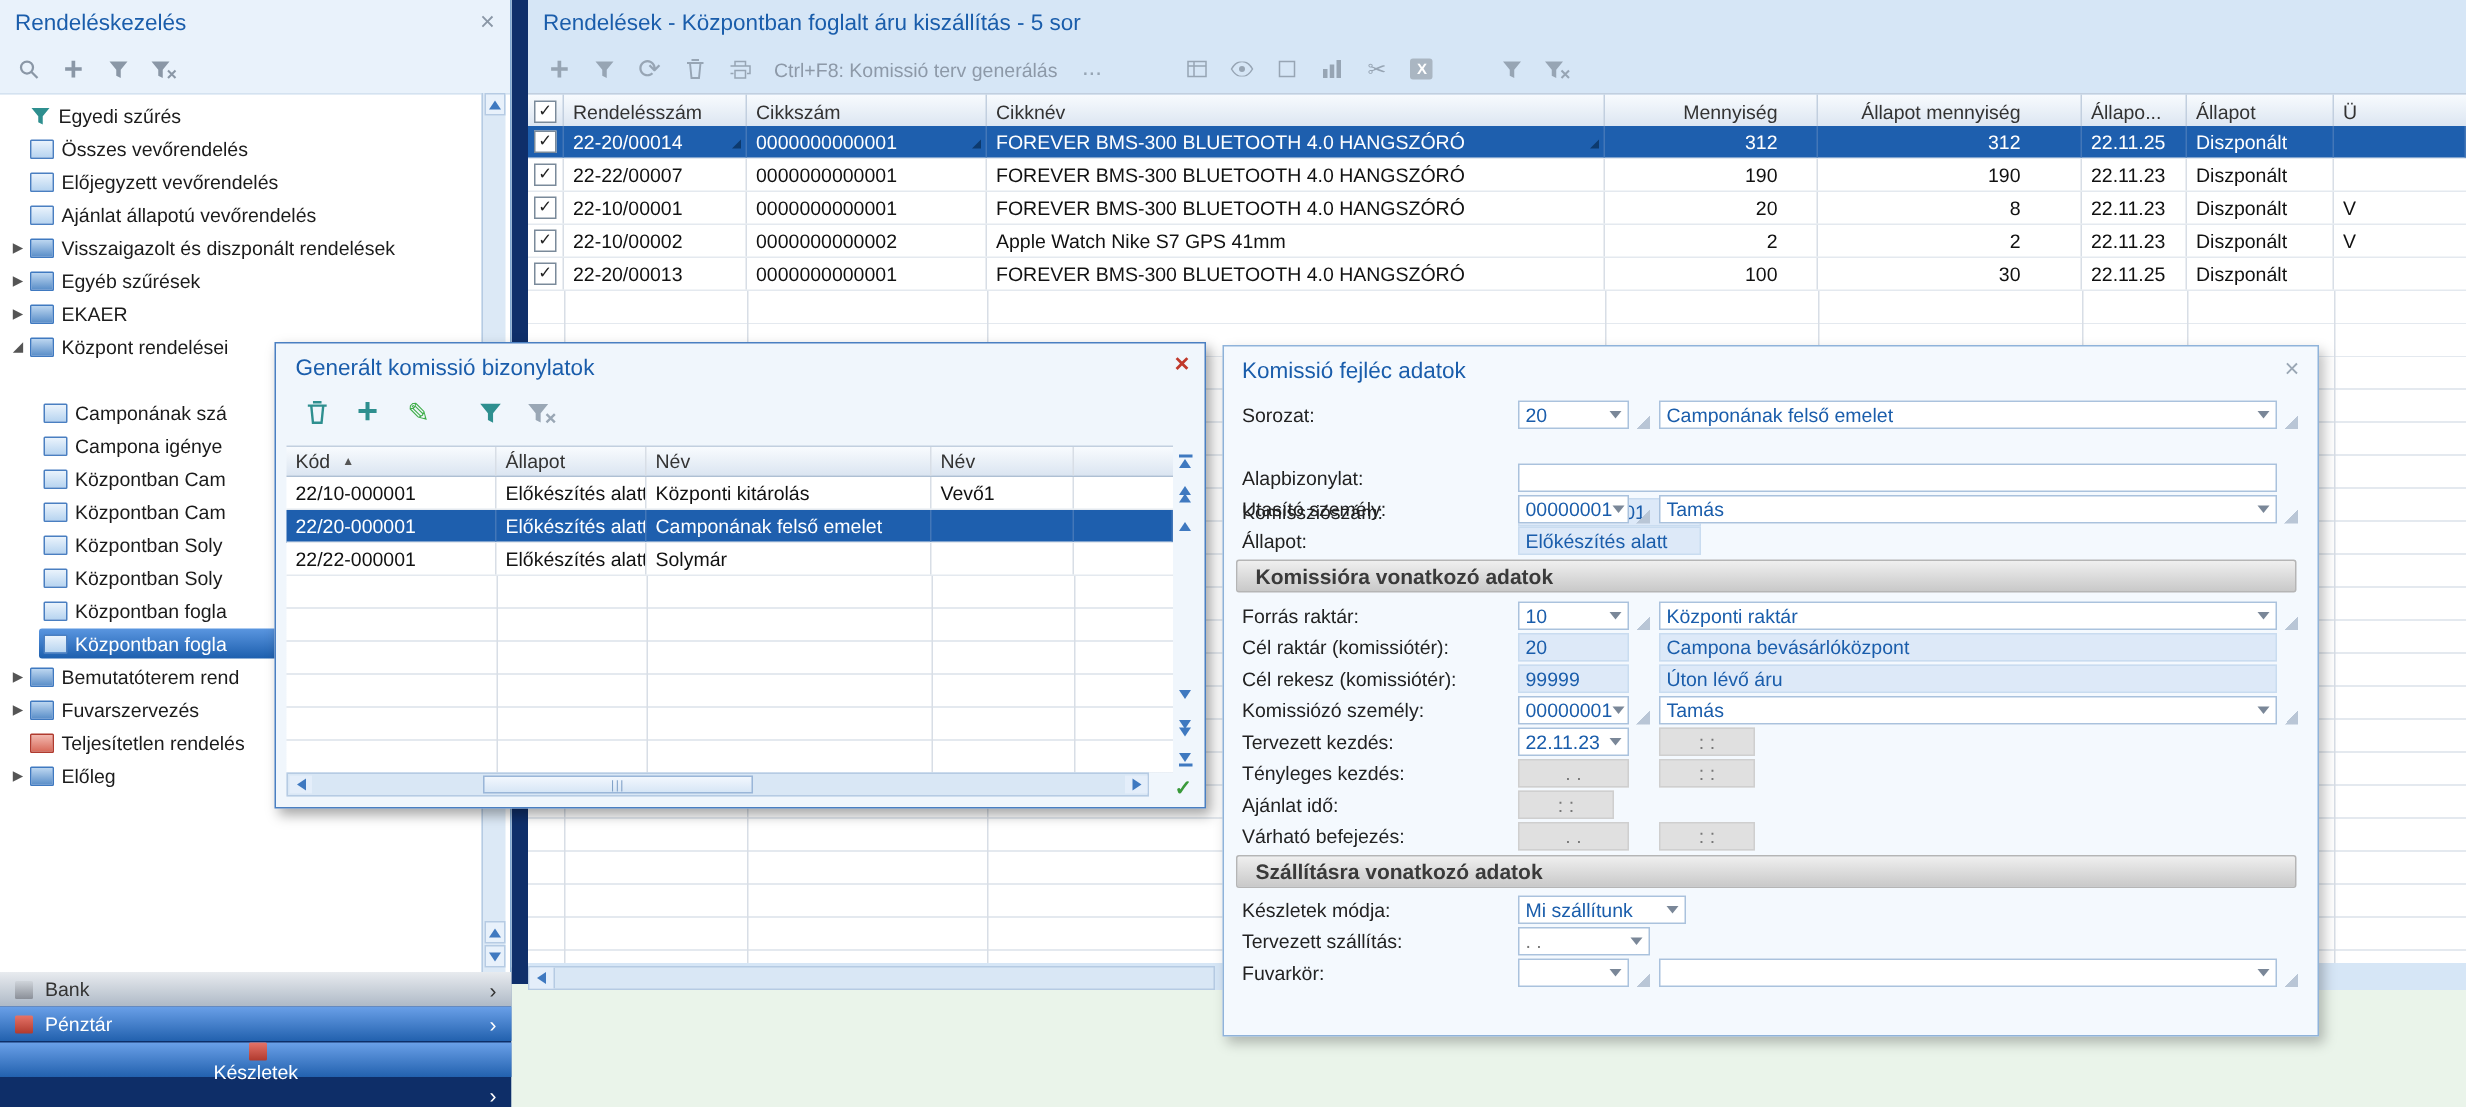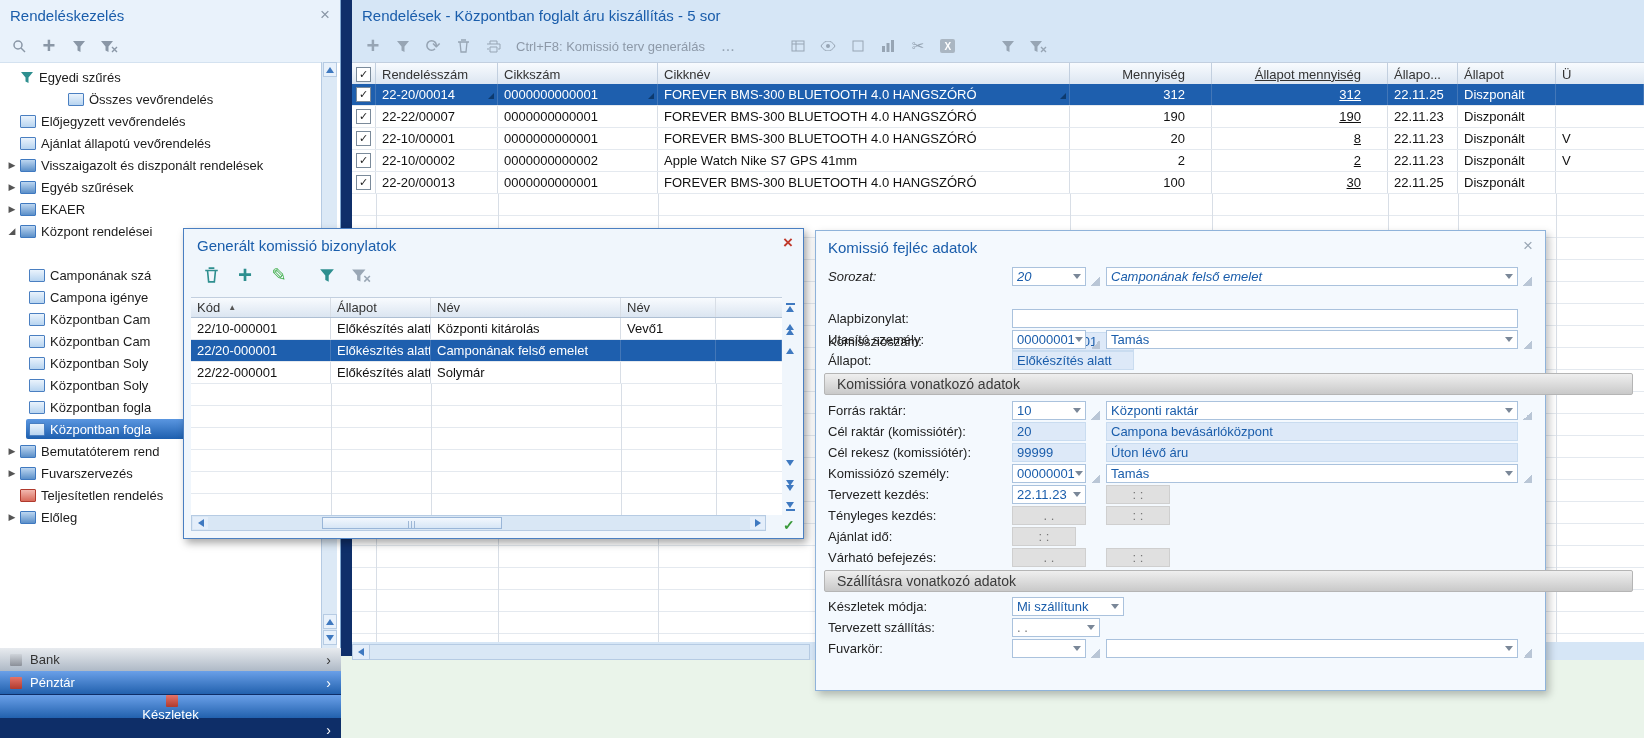--- a/index.html
+++ b/index.html
@@ -27,21 +27,21 @@
   .hint{color:#8d99a8;font-size:13px;margin:0 8px;white-space:nowrap;}
   .thead{left:0;top:62px;width:1292px;height:22px;display:flex;
     background:linear-gradient(#f8fbfe,#dbe5f1);border-top:1px solid #c2cfdf;border-bottom:1px solid #aebfd3;
     font-size:13px;color:#333;}
   .hcell{display:flex;align-items:center;padding-left:6px;border-right:1px solid #c2cfdf;box-sizing:border-box;overflow:hidden;white-space:nowrap;}
   .trow{display:flex;width:1292px;height:22px;background:#fff;border-bottom:1px solid #e4e9ef;font-size:13px;color:#111;box-sizing:border-box;}
   .cell{display:flex;align-items:center;padding-left:6px;border-right:1px solid #d8dee6;box-sizing:border-box;overflow:hidden;white-space:nowrap;position:relative;}
   .c-cb{width:24px;justify-content:center;padding-left:0;}
   .c-ord{width:122px;} .c-item{width:160px;} .c-name{width:412px;}
   .c-qty{width:142px;justify-content:flex-end;padding-right:26px;}
-  .c-sqty{width:176px;justify-content:flex-end;padding-right:26px;text-decoration:underline;}
+  .c-sqty{width:176px;justify-content:flex-end;padding-right:40px;}
   .c-date{width:70px;} .c-status{width:98px;} .c-partner{width:88px;border-right:none;}
   .row-sel{background:#1e5fae;color:#fff;}
   .row-sel .cell{border-right:1px solid #4377b8;}
   .cb{width:13px;height:13px;background:#fff;border:1px solid #7a8a9a;font-size:11px;line-height:12px;text-align:center;color:#222;display:inline-block;}
   .selmark{position:absolute;right:3px;top:9px;width:0;height:0;border-left:6px solid transparent;border-bottom:6px solid #0d3a6e;}
   .egrid{left:0;top:194px;width:1292px;height:448px;background:repeating-linear-gradient(to bottom,#ffffff 0 21px,#e4e9ef 21px 22px);}
   .vline{top:194px;width:1px;height:448px;background:#d8dee6;}
   .hscroll{left:0;top:644px;width:458px;height:16px;background:#d9e7f5;border:1px solid #b6cbe3;box-sizing:border-box;display:flex;align-items:center;}
   .hs-btn{width:16px;height:14px;display:flex;align-items:center;justify-content:center;background:#e4eefa;border-right:1px solid #b6cbe3;}
   
@@ -96,21 +96,21 @@
   .fp-title{left:12px;top:8px;}
   .fp-close{position:absolute;right:12px;top:6px;color:#9aa7b5;font-size:17px;line-height:17px;}
   .frow{position:absolute;left:12px;width:707px;height:20px;font-size:13px;}
   .flabel{position:absolute;left:0;top:2px;color:#222;white-space:nowrap;}
   .fld{position:absolute;top:0;height:19px;box-sizing:border-box;display:flex;align-items:center;padding:0 4px;font-size:13px;color:#1a5dab;overflow:hidden;white-space:nowrap;}
   .combo{background:#fff;border:1px solid #aac2dd;}
   .ar{margin-left:auto;flex:none;width:0;height:0;border-left:4px solid transparent;border-right:4px solid transparent;border-top:5px solid #7a8798;}
   .grip{position:absolute;top:9px;width:10px;height:10px;background:linear-gradient(135deg,transparent 55%,#b9c6d6 55%);}
   .ro{background:#dde9f8;border:1px solid #c9dcf0;}
   .gfield{background:#e0e0e0;border:1px solid #cfcfcf;color:#777;justify-content:center;}
-  .secbar{position:absolute;left:8px;width:809px;height:22px;background:linear-gradient(#efefef,#c9c9c9);border:1px solid #b5b5b5;box-sizing:border-box;color:#3a3a3a;font-weight:normal;font-size:14px;display:flex;align-items:center;padding-left:12px;border-radius:2px;}
+  .secbar{position:absolute;left:8px;width:707px;height:22px;background:linear-gradient(#efefef,#c9c9c9);border:1px solid #b5b5b5;box-sizing:border-box;color:#3a3a3a;font-weight:bold;font-size:14px;display:flex;align-items:center;padding-left:12px;border-radius:2px;}
   .teal{color:#2e8f8f;} .green{color:#3fae49;} .grayic{color:#9aa7b5;}
   .excel{width:15px;height:14px;background:#aab6c2;color:#fff;font-size:10px;font-weight:bold;display:flex;align-items:center;justify-content:center;border-radius:2px;}
 </style>
 </head>
 <body>
 
 <div class="stage">
 
   <div class="abs navy-strip"></div>
   <div class="abs navy-bottom"></div>
@@ -306,21 +306,21 @@
         </span>
     </div>
 
     <div class="titem" style="top:66px;">
         <span class="tsp"></span>
         <span class="ico funnel"><svg width="14" height="13" viewBox="0 0 14 13">
             <path d="M1 1h12L8.5 6.5V12l-3-1.5V6.5z" fill="currentColor"></path>
           </svg></span>
         <span>Egyedi szűrés</span>
       </div>
-    <div class="titem" style="top:88px;margin-left:48px;">
+    <div class="titem" style="top:88px;">
         <span class="tsp"></span>
         <span class="ico"></span>
         <span>Összes vevőrendelés</span>
       </div>
     <div class="titem" style="top:110px;">
         <span class="tsp"></span>
         <span class="ico"></span>
         <span>Előjegyzett vevőrendelés</span>
       </div>
     <div class="titem" style="top:132px;">
@@ -437,21 +437,21 @@
   <div class="abs acc-item acc-blue" style="top:695px;flex-direction:column;">
     <span class="acc-ico red"></span>
     <span>Készletek</span>
     <span class="acc-arrow">›</span>
   </div>
 
   <div class="abs fp">
     <div class="abs fp-title title-blue">Komissió fejléc adatok</div>
     <span class="fp-close">×</span>
 
-    <div class="frow" style="top:36px;font-style:italic;">
+    <div class="frow" style="top:36px;">
       <span class="flabel">Sorozat:</span>
       <span class="fld combo" style="left:184px;width:74px;">
           <span>20</span>
           <span class="ar"></span>
         </span>
       <span class="grip" style="left:262px;"></span>
       <span class="fld combo" style="left:278px;width:412px;">
           <span>Camponának felső emelet</span>
           <span class="ar"></span>
         </span>

